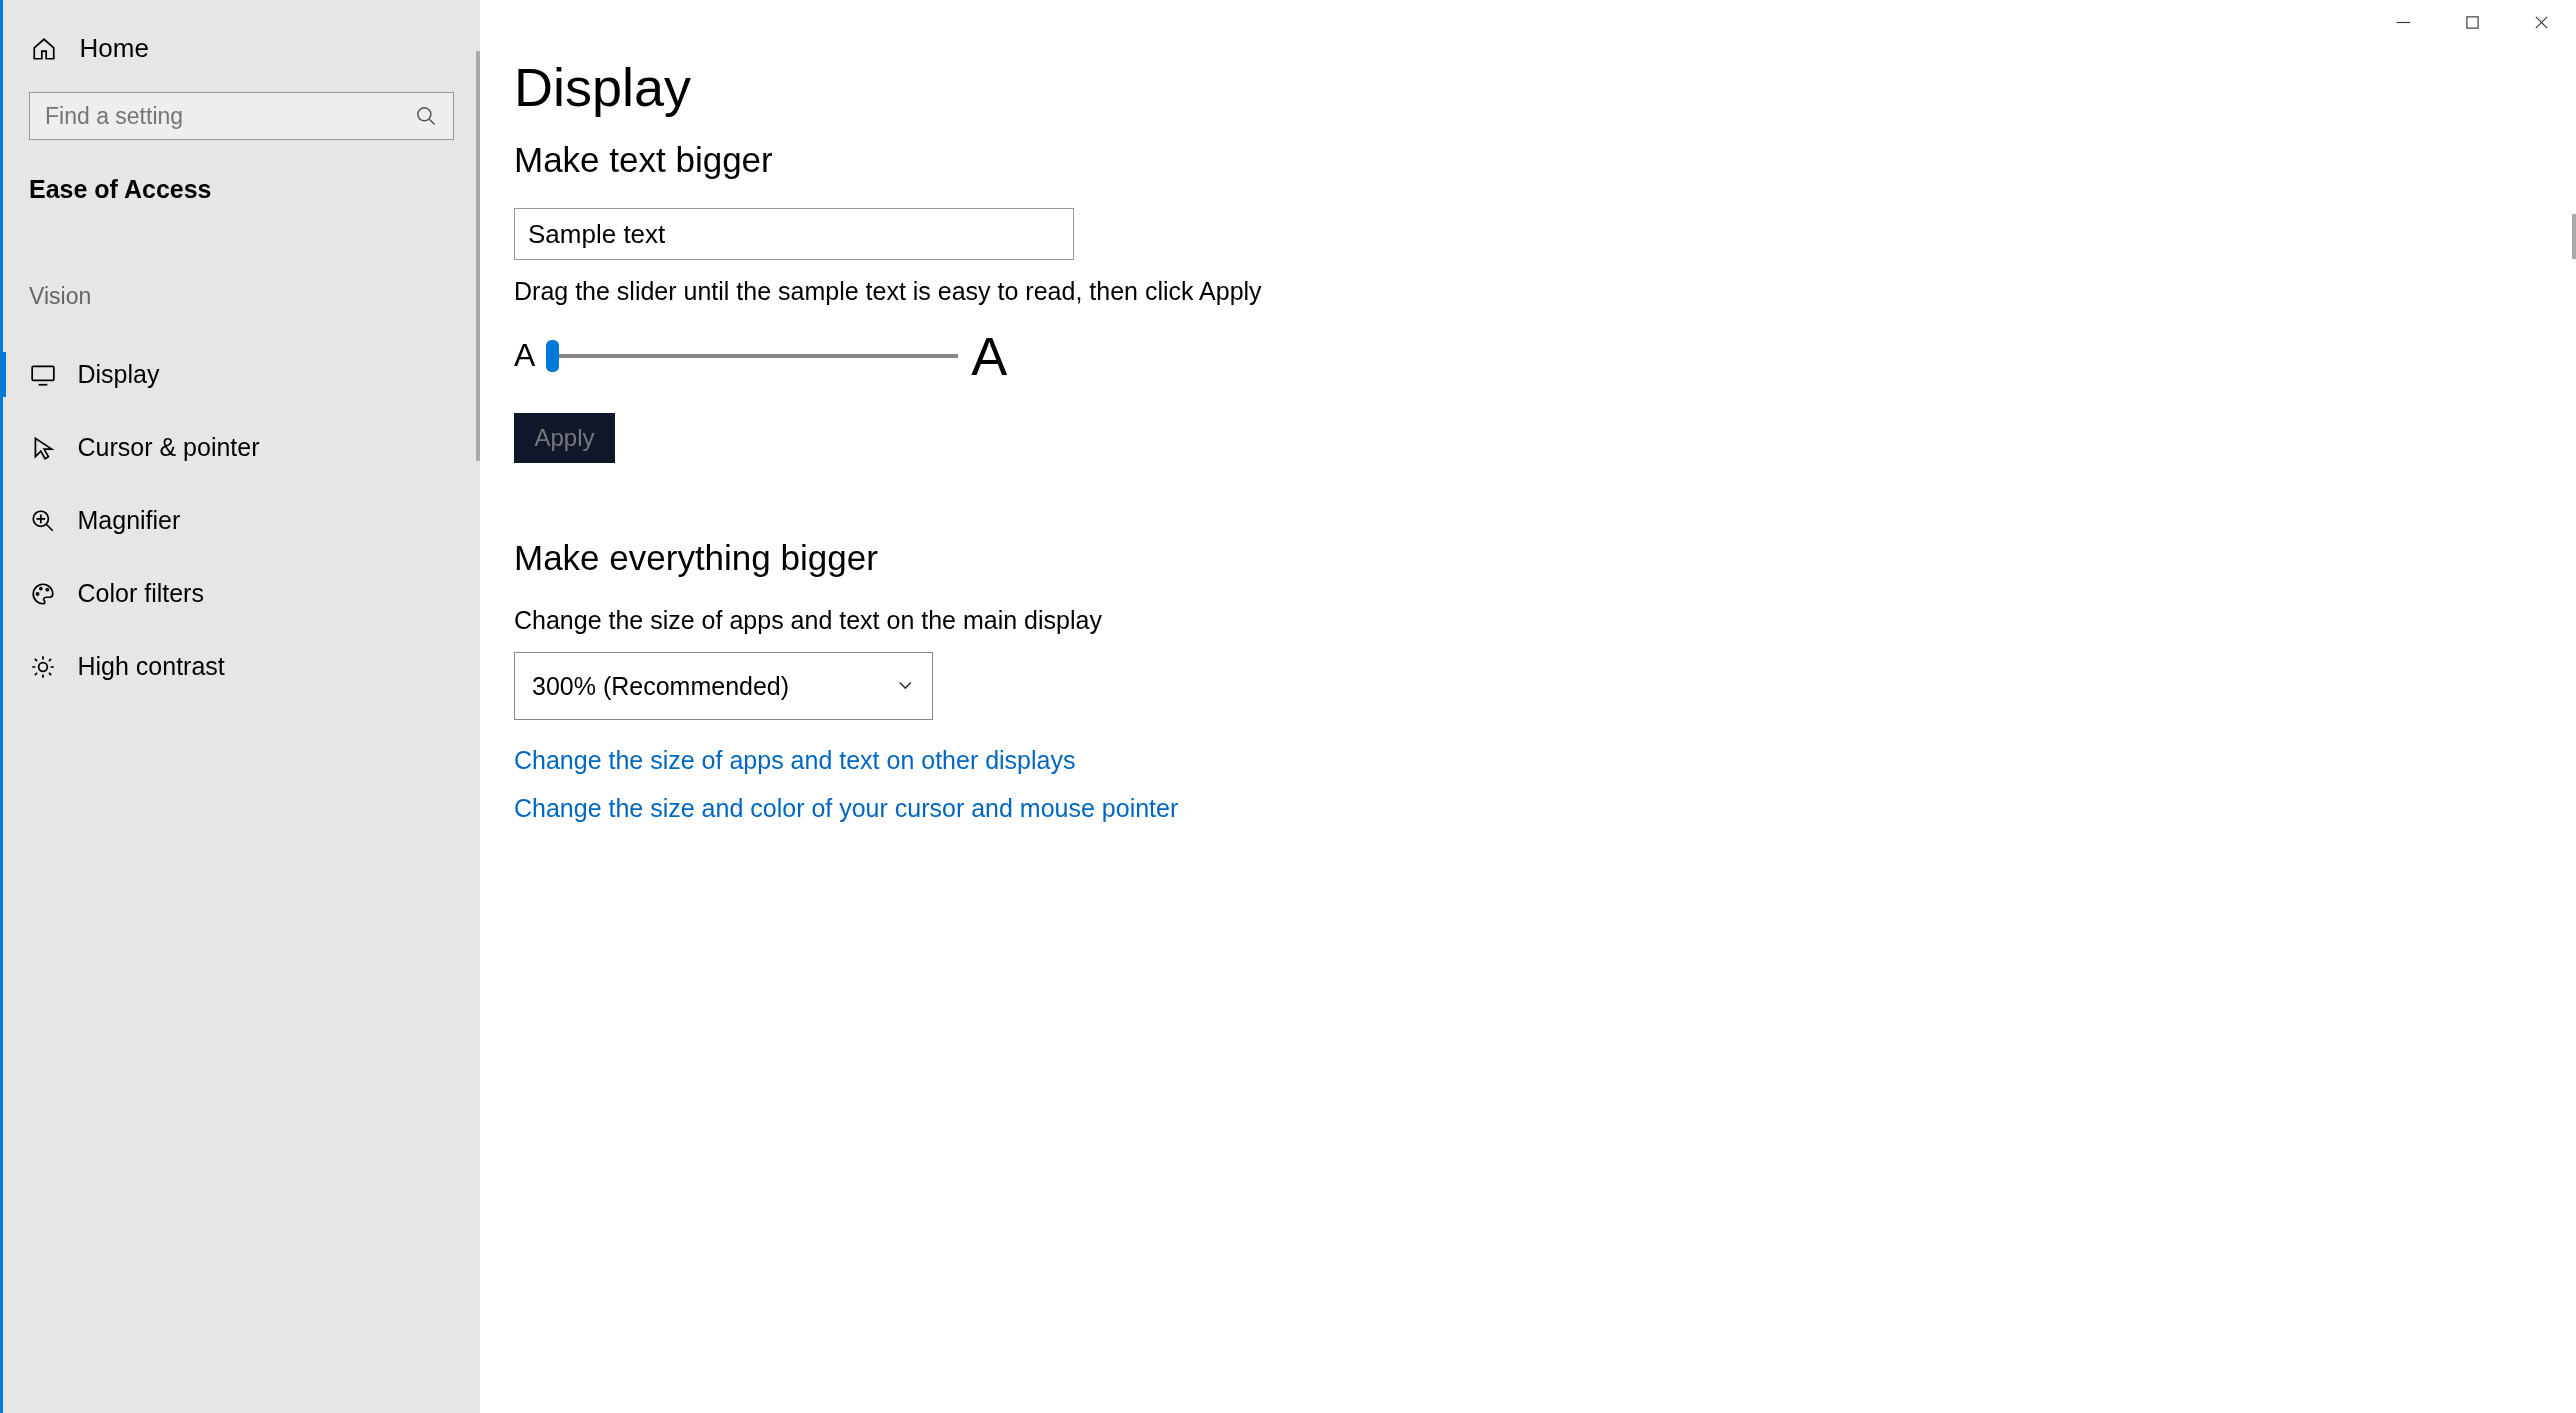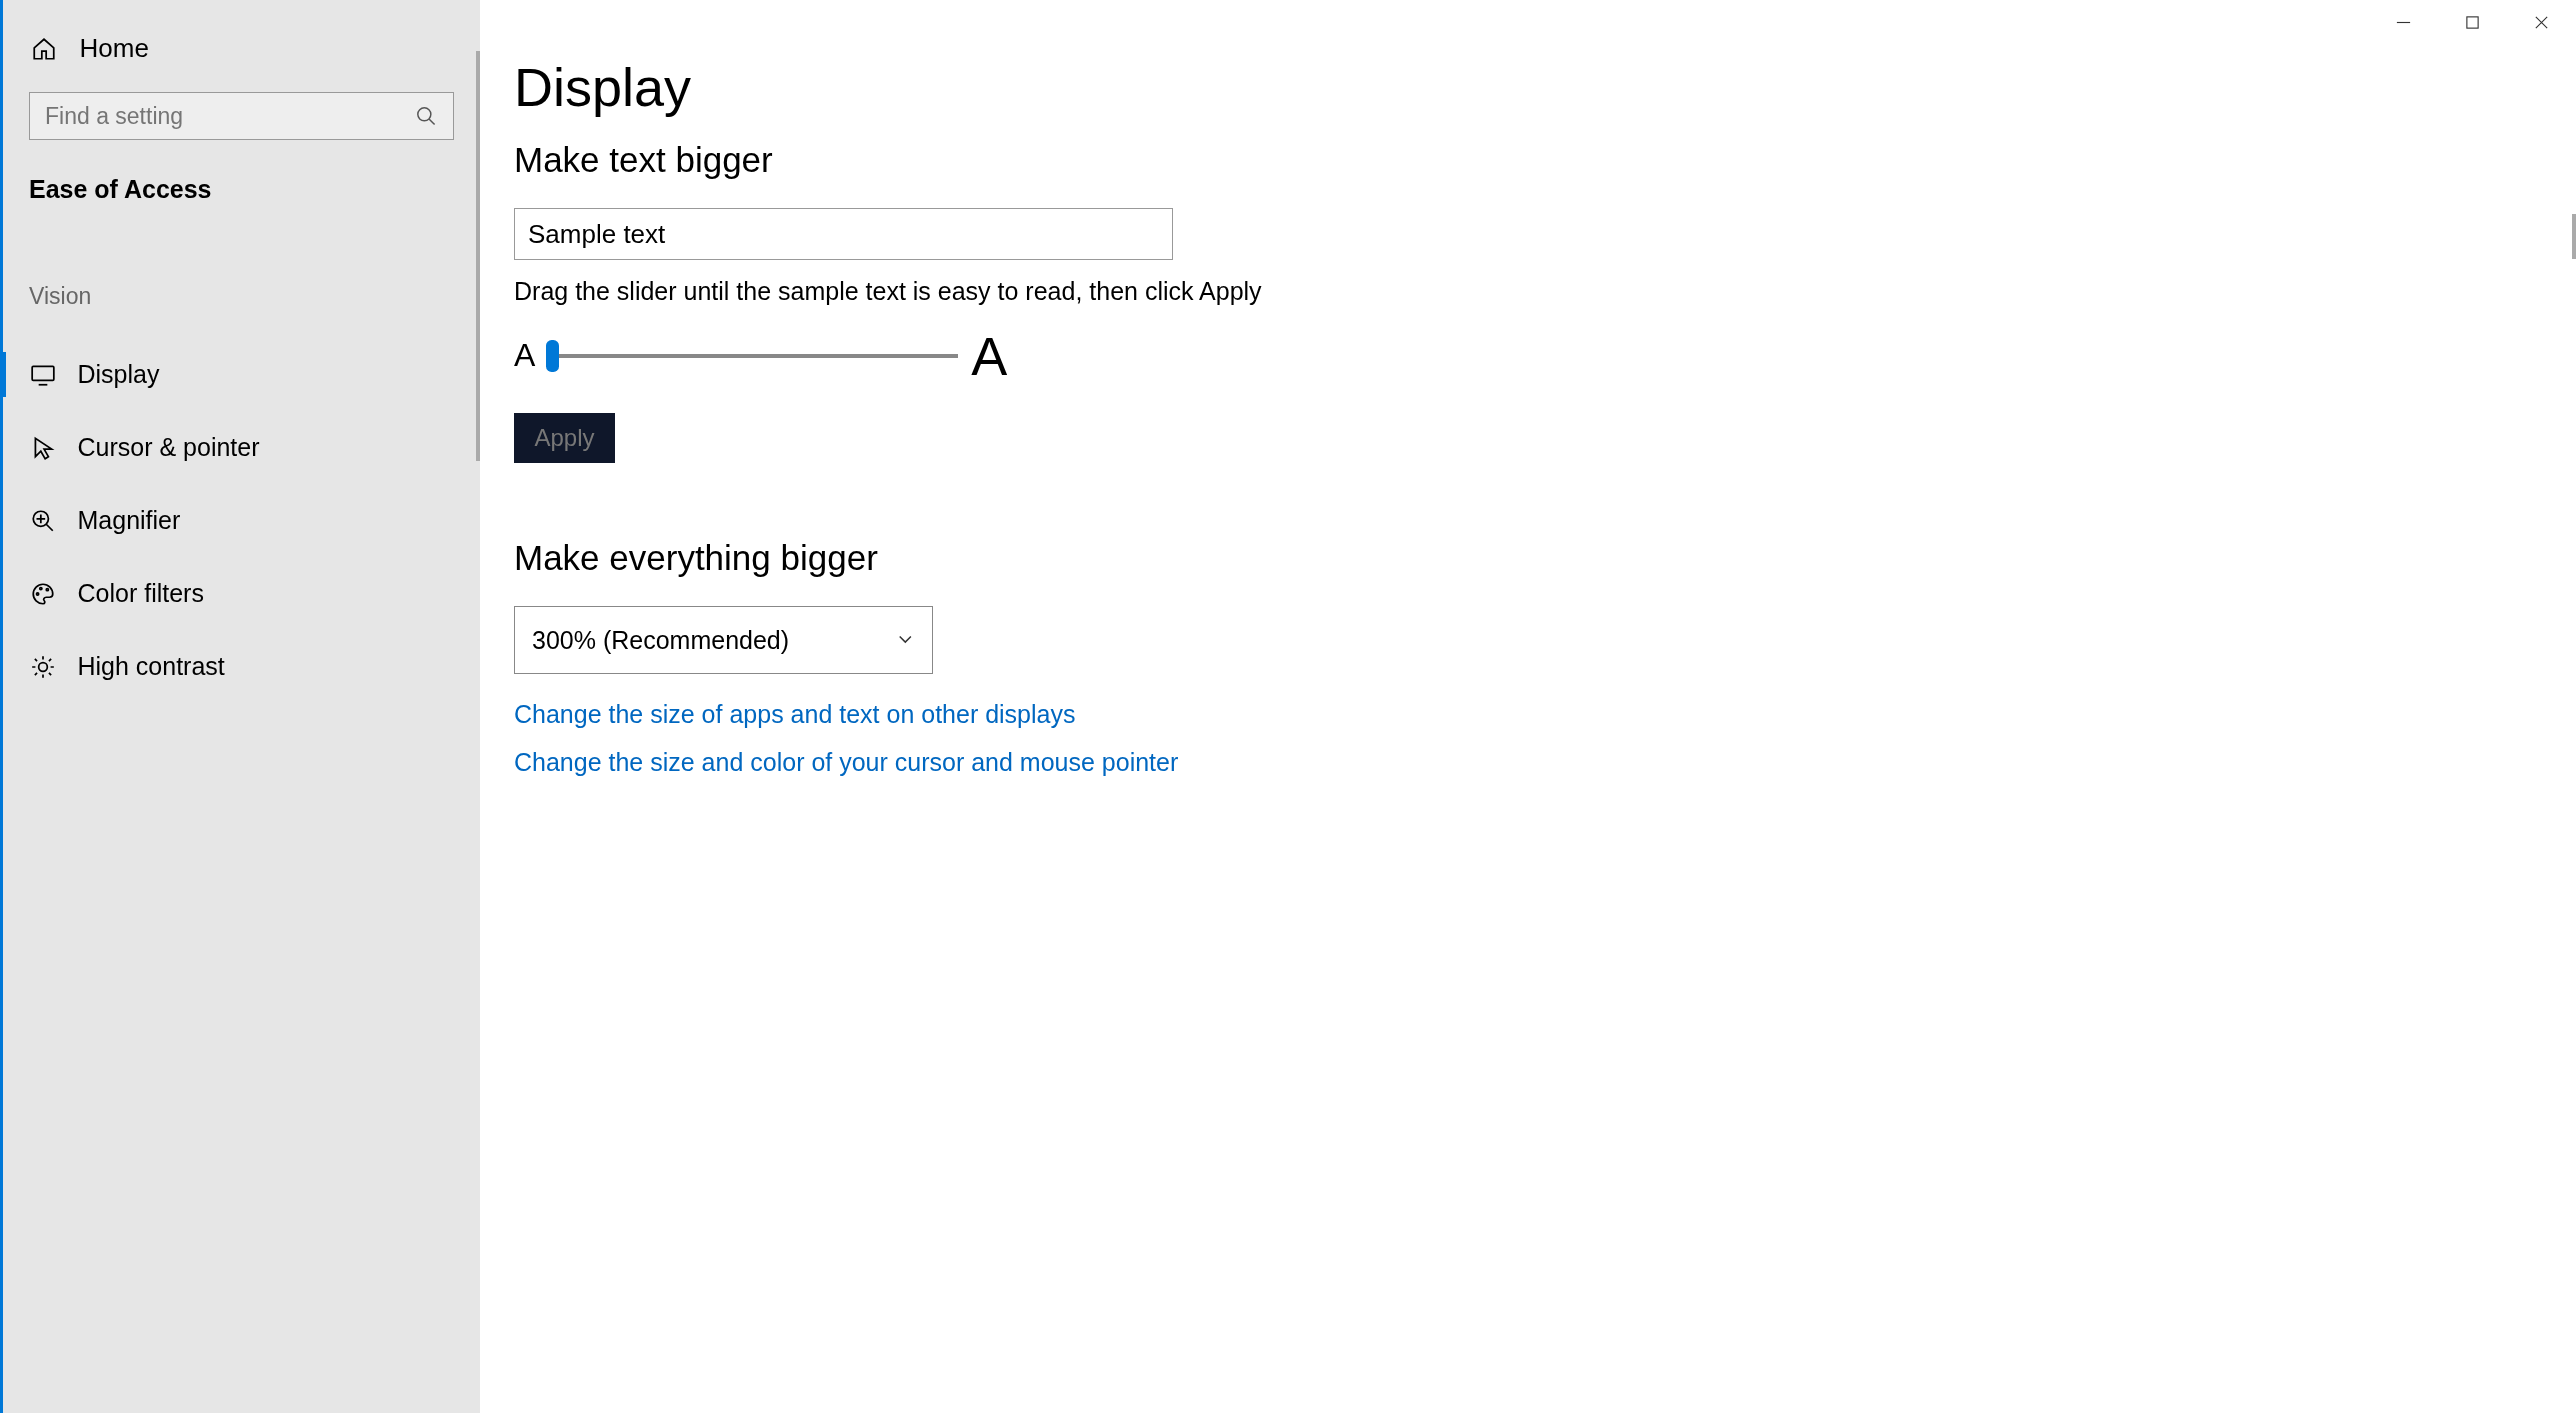--- a/index.html
+++ b/index.html
@@ -139,21 +139,21 @@
     color: #000;
     margin-bottom: 22.4px;
   }
   .section-heading {
     font-size: 35px;
     font-weight: 400;
     color: #000;
     margin-bottom: 28px;
   }
   .sample-box {
-    width: 659px;
+    width: 560px;
     height: 52px;
     border: 0.9px solid #999;
     display: flex;
     align-items: center;
     padding: 0 13px;
     font-size: 26px;
     color: #000;
     margin-bottom: 17px;
   }
   .slider-help {
@@ -351,20 +351,21 @@
       <div class="slider-track">
         <div class="slider-thumb"></div>
       </div>
       <span class="slider-a-big">A</span>
     </div>
 
     <button class="apply-btn" disabled="">Apply</button>
 
     <div class="section2">
       <div class="section-heading">Make everything bigger</div>
+      <div class="body-text">Change the size of apps and text on the main display</div>
 
       <div class="combo">
         <span>300% (Recommended)</span>
         <span>
           <svg width="18.6" height="18.6" viewBox="0 0 20 20" fill="none" stroke="#333" stroke-width="1.6">
               <path d="M4 7l6 6 6-6"></path>
             </svg>
         </span>
       </div>
 

